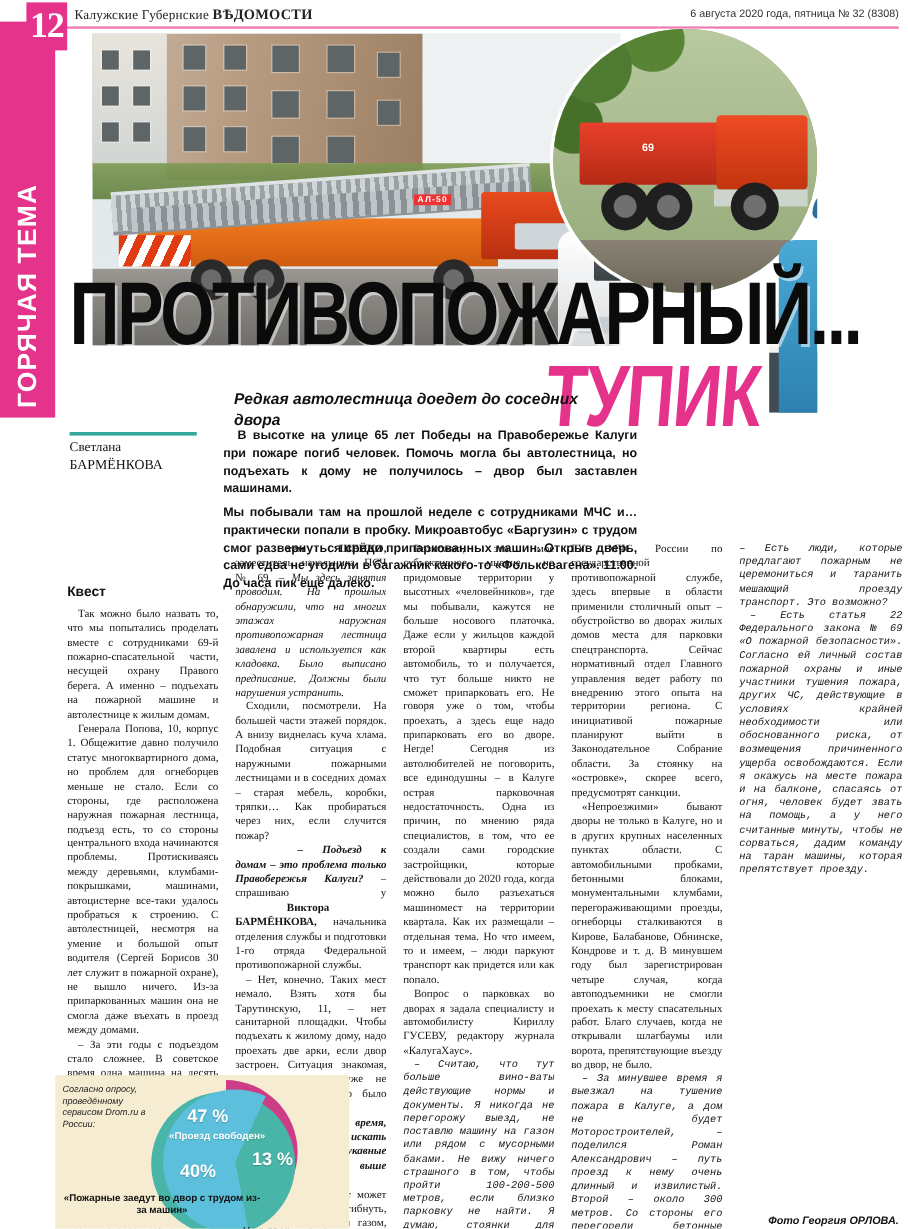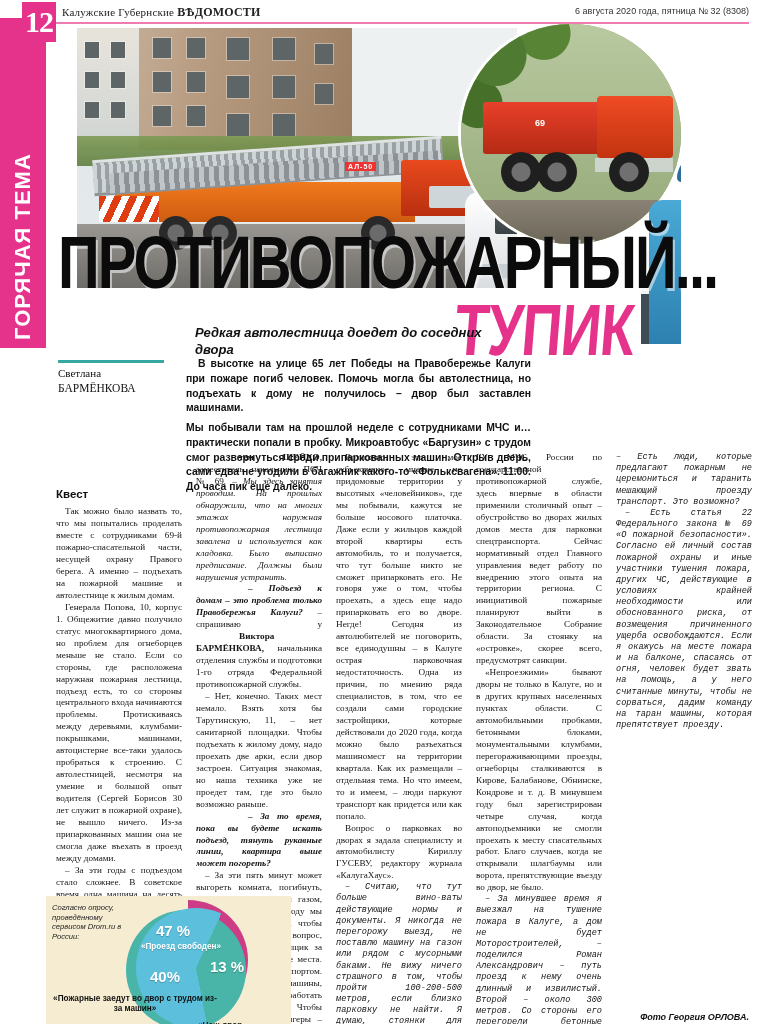--- a/index.html
+++ b/index.html
@@ -356,20 +356,21 @@
     <div class="col c1">
       <h3 class="sub">Квест</h3>
       <p class="bt">Так можно было назвать то, что мы попытались проделать вместе с сотрудниками 69-й пожарно-спасательной части, несущей охрану Правого берега. А именно – подъехать на пожарной машине и автолестнице к жилым домам.</p>
       <p class="bt">Генерала Попова, 10, корпус 1. Общежитие давно получило статус многоквартирного дома, но проблем для огнеборцев меньше не стало. Если со стороны, где расположена наружная пожарная лестница, подъезд есть, то со стороны центрального входа начинаются проблемы. Протискиваясь между деревьями, клумбами-покрышками, машинами, автоцистерне все-таки удалось пробраться к строению. С автолестницей, несмотря на умение и большой опыт водителя (Сергей Борисов 30 лет служит в пожарной охране), не вышло ничего. Из-за припаркованных машин она не смогла даже въехать в проезд между домами.</p>
       <p class="bt">– За эти годы с подъездом стало сложнее. В советское время одна машина на десять нынешних, сейчас в разы больше. Вечером же проезд занимали личным транспортом, – подтверждает Сергей БОРИСОВ.</p>
       <p class="bt">– Сильных пожаров здесь не было, а так-то загорания у нас происходили. Случись чего, пришлось бы тянуть магистральную линию. А это время, которое необходимо для тушения пожара, – объясняет Артем ШЕЙКО, заместитель начальника ПСЧ № 69.</p>
     </div>
 
     <div class="col c2">
       <p class="bt noind"><b>тем ШЕЙКО,</b><span> заместитель начальника ПСЧ № 69. </span><i>– Мы здесь занятия проводим. На прошлых обнаружили, что на многих этажах наружная противопожарная лестница завалена и используется как кладовка. Было выписано предписание. Должны были нарушения устранить.</i></p>
+      <p class="bt">Сходили, посмотрели. На большей части этажей порядок. А внизу виднелась куча хлама. Подобная ситуация с наружными пожарными лестницами и в соседних домах – старая мебель, коробки, тряпки… Как пробираться через них, если случится пожар?</p>
       <p class="bt"><i><b>– Подъезд к домам – это проблема только Правобережья Калуги?</b></i><span> – спрашиваю у </span><b>Виктора БАРМЁНКОВА,</b><span> начальника отделения службы и подготовки 1-го отряда Федеральной противопожарной службы.</span></p>
       <p class="bt">– Нет, конечно. Таких мест немало. Взять хотя бы Тарутинскую, 11, – нет санитарной площадки. Чтобы подъехать к жилому дому, надо проехать две арки, если двор застроен. Ситуация знакомая, но наша техника уже не проедет там, где это было возможно раньше.</p>
       <p class="bt"><i><b>– За то время, пока вы будете искать подъезд, тянуть рукавные линии, квартира выше может погореть?</b></i></p>
       <p class="bt">– За эти пять минут может выгореть комната, погибнуть, надышавшись угарным газом, человек. В прошлом году мы обращались в ГИБДД, чтобы урегулировать данный вопрос, но по нормам застройщик за это делает парковочные места. Вот они забиты транспортом. Вот видите, где стоят машины, это место, где должна работать наша автолестница. Чтобы установить свои аутригеры – выносные опоры, которые не дадут ей перевернуться, ей требуется площадка шириной не менее 6,5 метра.</p>
     </div>
 
     <div class="col c3">
       <p class="bt">Возможно, это мое субъективное мнение, но придомовые территории у высотных «человейников», где мы побывали, кажутся не больше носового платочка. Даже если у жильцов каждой второй квартиры есть автомобиль, то и получается, что тут больше никто не сможет припарковать его. Не говоря уже о том, чтобы проехать, а здесь еще надо припарковать его во дворе. Негде! Сегодня из автолюбителей не поговорить, все единодушны – в Калуге острая парковочная недостаточность. Одна из причин, по мнению ряда специалистов, в том, что ее создали сами городские застройщики, которые действовали до 2020 года, когда можно было разъехаться машиномест на территории квартала. Как их размещали – отдельная тема. Но что имеем, то и имеем, – люди паркуют транспорт как придется или как попало.</p>
       <p class="bt">Вопрос о парковках во дворах я задала специалисту и автомобилисту Кириллу ГУСЕВУ, редактору журнала «КалугаХаус».</p>
       <p class="bt it">– Считаю, что тут больше вино-ваты действующие нормы и документы. Я никогда не перегорожу выезд, не поставлю машину на газон или рядом с мусорными баками. Не вижу ничего страшного в том, чтобы пройти 100-200-500 метров, если близко парковку не найти. Я думаю, стоянки для спецтехники во дворах – правильная инициатива. Люди не хотят договариваться, а закону подчинятся. Все-таки речь идет о жизни и здоровье.</p>

